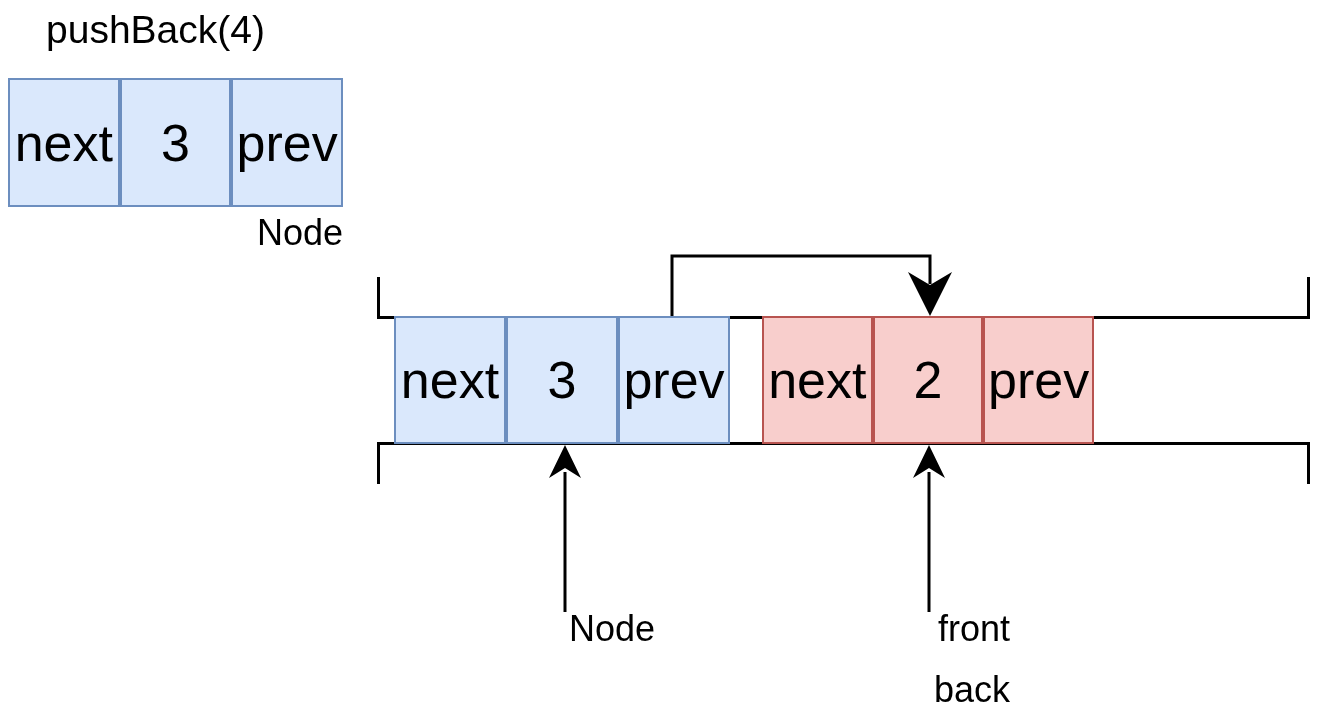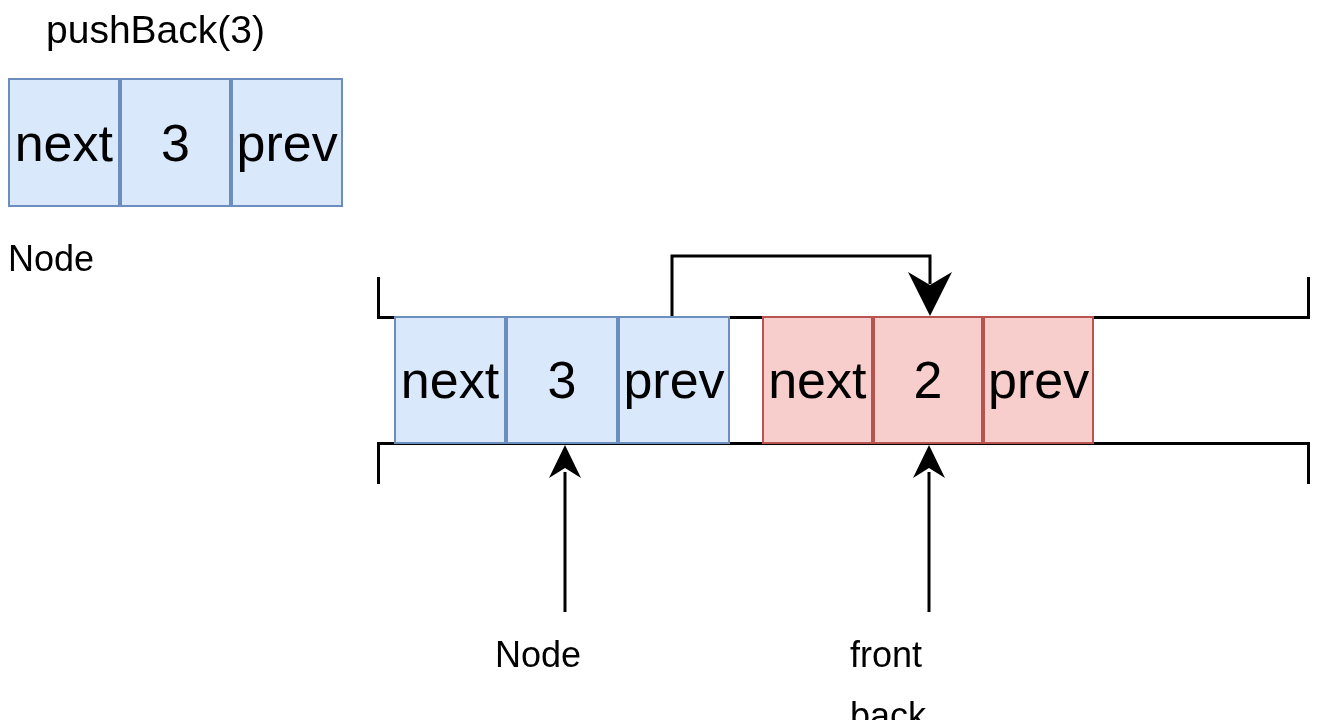--- a/index.html
+++ b/index.html
@@ -17,33 +17,33 @@
     white-space:nowrap;
   }
   .node{position:absolute;display:flex;}
   .cell{
     flex:1 1 0;display:flex;align-items:center;justify-content:center;
     font-size:52px;box-sizing:border-box;
   }
   .node.blue .cell{background:var(--blue-fill);border:2px solid var(--blue-border);}
   .node.red  .cell{background:var(--red-fill); border:2px solid var(--red-border);}
   .label{position:absolute;font-size:36px;line-height:40px;}
-  .label.centered{text-align:left;margin-top:26px;}
+  .label.centered{text-align:right;}
   svg.layer{position:absolute;left:0;top:0;width:1319px;height:720px;pointer-events:none;}
   svg.layer .stroke{stroke:var(--line);stroke-width:3;fill:none;}
   svg.layer .fillhead{fill:var(--line);stroke:none;}
   .under{z-index:1;} .mid{z-index:2;} .over{z-index:3;}
   .node, .label, .title{z-index:4;}
 </style>
 </head>
 <body>
 
 <div class="canvas">
 
-  <div class="title">pushBack(3)</div>
+  <div class="title">pushBack(4)</div>
 
   <div class="node blue" style="left:8px;top:78px;width:335px;height:129px;">
     <div class="cell">next</div>
     <div class="cell">3</div>
     <div class="cell">prev</div>
   </div>
   <div class="label centered" style="left:8px;top:213px;width:335px;">Node</div>
 
   <svg class="layer under" viewBox="0 0 1319 720">
     <line class="stroke" x1="377" y1="317.5" x2="1310" y2="317.5"></line>

